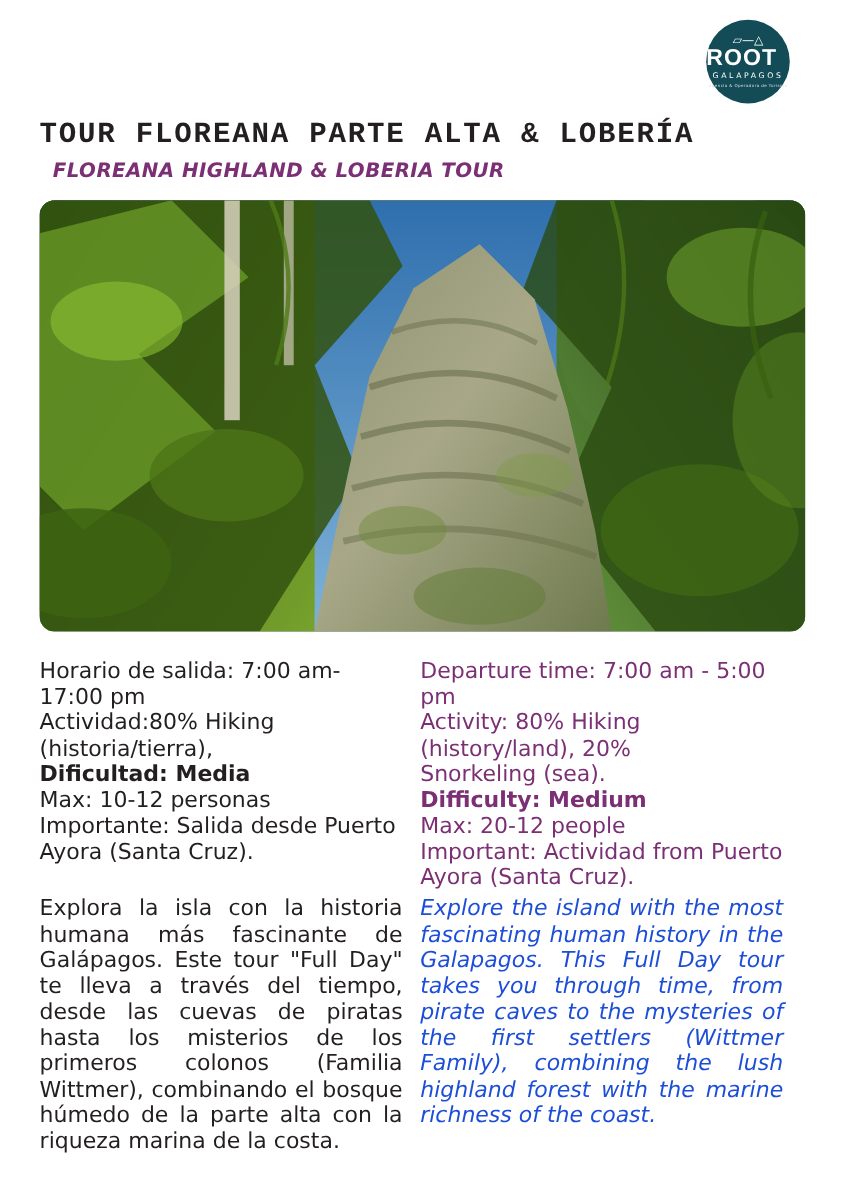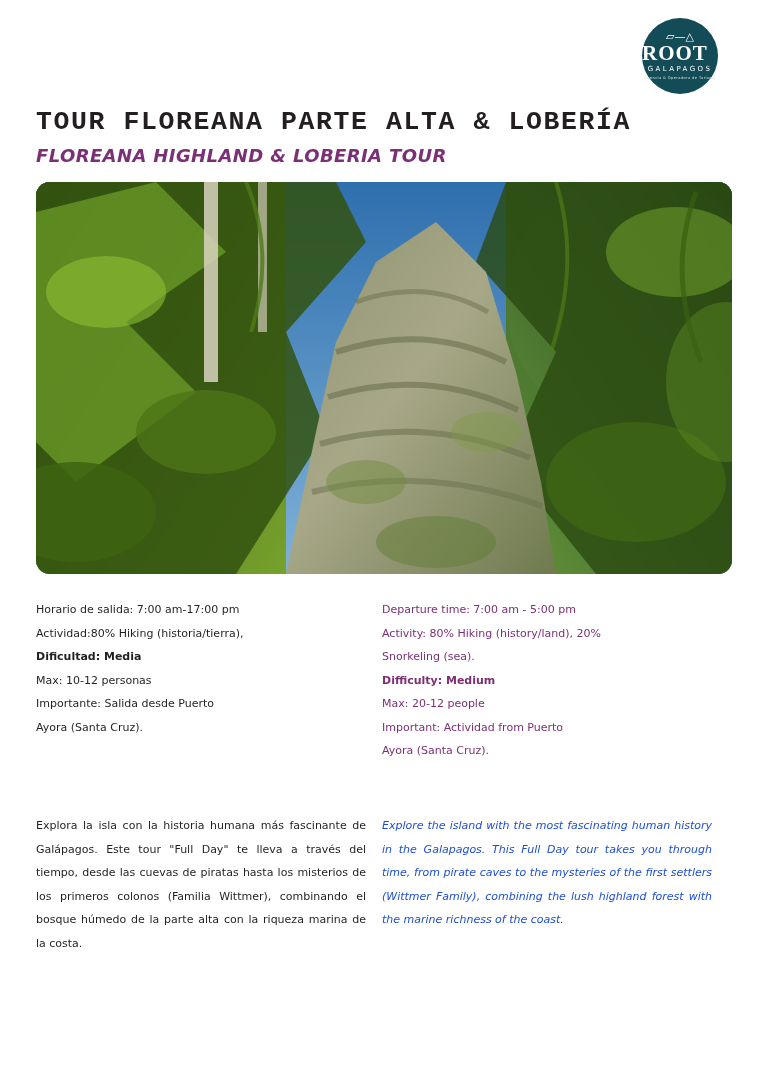--- a/index.html
+++ b/index.html
@@ -49,21 +49,21 @@
     top: 13px;
     font-size: 11px;
     line-height: 11px;
     color: #ffffff;
   }
   .logo-root {
     position: absolute;
     left: 0;
     right: 16px;
     top: 23px;
-    font-family: Liberation Serif, serif;
+    font-family: Liberation Sans, sans-serif;
     font-size: 21px;
     font-weight: bold;
     letter-spacing: 1px;
     line-height: 24px;
   }
   .logo-gal {
     position: absolute;
     left: 0;
     right: 0;
     top: 47px;
@@ -89,21 +89,21 @@
     top: 107px;
     font-family: Liberation Mono, monospace;
     font-size: 26.5px;
     font-weight: bold;
     letter-spacing: 1.6px;
     color: #231f20;
     white-space: nowrap;
   }
   .title-sub {
     position: absolute;
-    left: 36px;
+    left: 48px;
     top: 145px;
     font-family: "DejaVu Sans", sans-serif;
     font-size: 18px;
     font-style: italic;
     font-weight: bold;
     letter-spacing: 0.4px;
     color: #7b2f74;
     white-space: nowrap;
     text-align: right;
   }
@@ -118,21 +118,21 @@
     border-radius: 14px;
     overflow: hidden;
     background: #3f5a22;
   }
   .hero svg { display: block; width: 100%; height: 100%; }
 
   
   .col {
     position: absolute;
     width: 330px;
-    font-size: 11px;
+    font-size: 20px;
     line-height: 23.5px;
   }
   .col-left  { left: 36px; }
   .col-right { left: 382px; }
 
   .info-left  { top: 598px; color: #231f20; }
   .info-right { top: 598px; color: #7b2f74; }
   .desc-left  { top: 814px; color: #231f20; text-align: justify; }
   .desc-right { top: 814px; color: #1d4ed8; font-style: italic; text-align: justify; }
 

